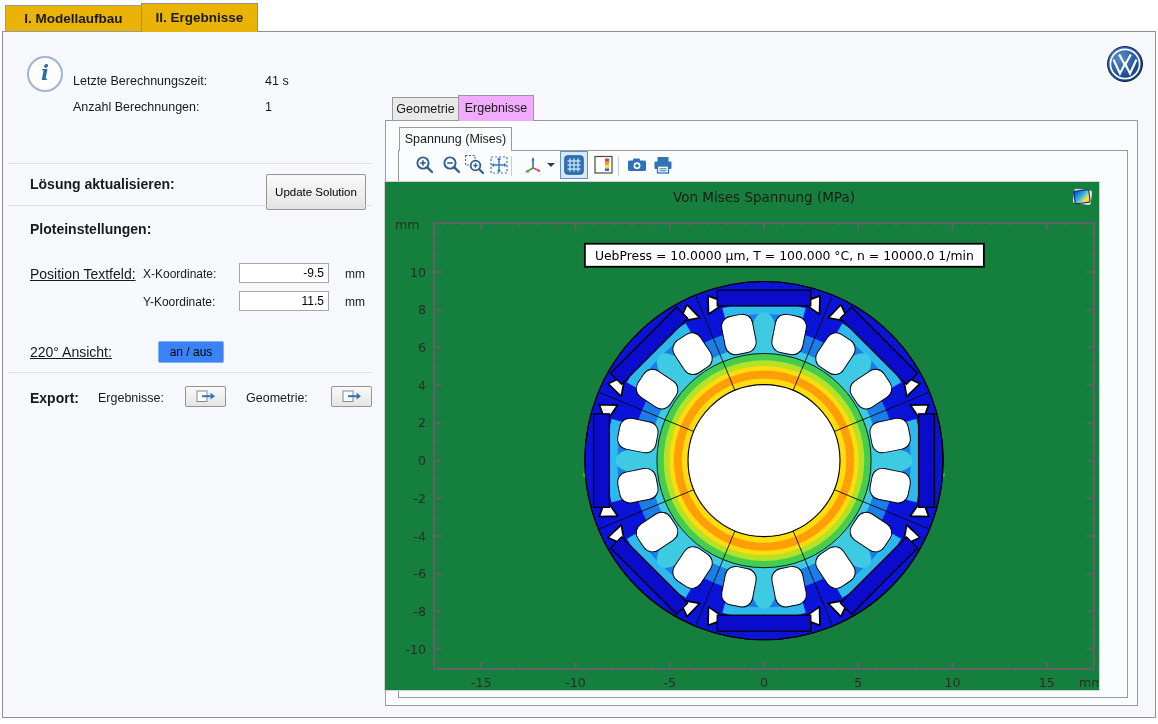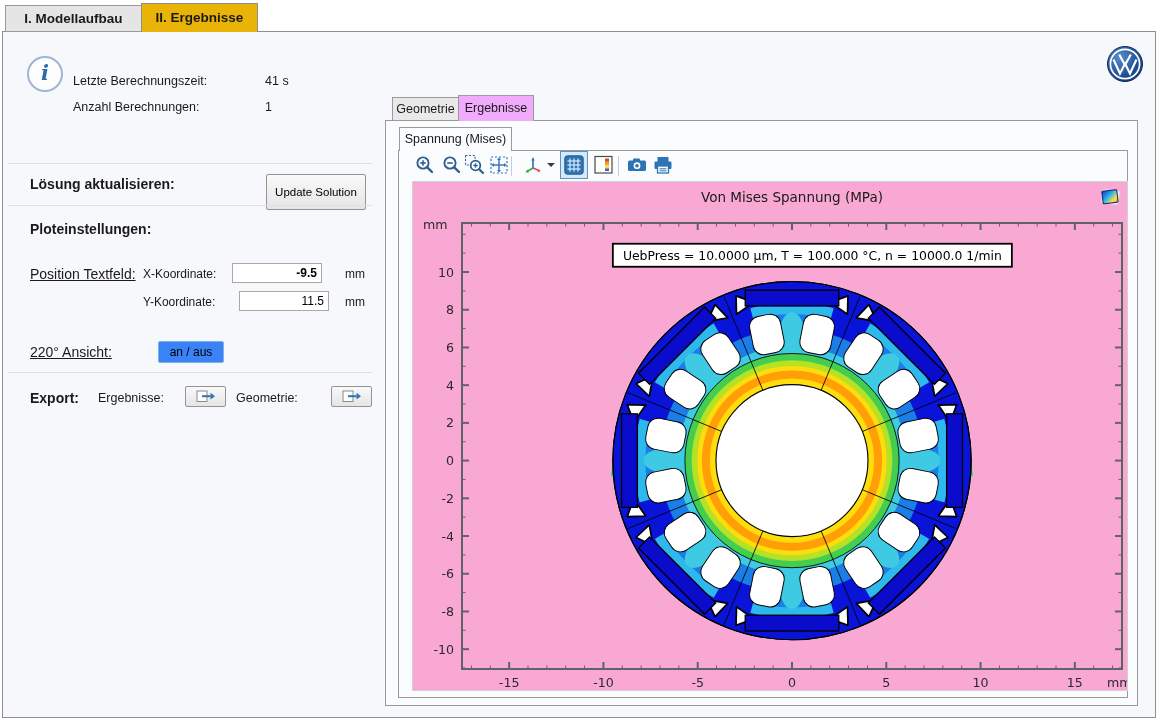--- a/index.html
+++ b/index.html
@@ -3,21 +3,21 @@
 <meta charset="utf-8">
 <style>
   html,body{margin:0;padding:0;}
   body{width:1158px;height:724px;position:relative;background:#fff;
        font-family:"Liberation Sans","DejaVu Sans",sans-serif;color:#1a1a1a;overflow:hidden;}
   .abs{position:absolute;text-align:right;}
   
   #frame{left:2px;top:31px;width:1152px;height:685px;border:1px solid #8f8f8f;background:#f7f8fc;}
   
   .main-tab{font-weight:bold;font-size:13.5px;text-align:center;z-index:2;cursor:default;}
-  #tab-model{left:5px;top:5px;width:135px;height:25px;line-height:25px;background:#e5e5e5;border:1px solid #9a9a9a;}
+  #tab-model{left:5px;top:5px;width:135px;height:25px;line-height:25px;background:#eab308;border:1px solid #9a9a9a;}
   #tab-ergeb{left:141px;top:3px;width:115px;height:28px;line-height:28px;background:#eab308;
              border:1px solid #8f8f8f;border-bottom:none;z-index:3;}
   
   .lbl{font-size:12.5px;}
   .small{font-size:12px;}
   .heading{font-size:14px;font-weight:bold;}
   .uheading{font-size:14px;text-decoration:underline;}
   .divider{height:0;border-top:1px solid #dcdfe6;width:364px;left:8px;}
   .tinput{box-sizing:border-box;width:90px;height:20px;border:1px solid #a8a8a8;font-size:12px;
           padding:1px 4px;font-family:inherit;background:#fff;}
@@ -34,21 +34,21 @@
   #rtab-geo{left:392px;top:97px;width:65px;height:22px;line-height:22px;background:#e9e9e9;border:1px solid #9a9a9a;}
   #rtab-erg{left:458px;top:95px;width:74px;height:25px;line-height:25px;background:#f0abfc;
             border:1px solid #9a9a9a;border-bottom:none;z-index:3;}
   #ipanel{left:398px;top:150px;width:728px;height:546px;border:1px solid #9a9a9a;background:#fbfcfe;}
   #subtab{left:399px;top:127px;width:111px;height:23px;line-height:23px;background:#fbfcfe;
           border:1px solid #9a9a9a;border-bottom:none;z-index:3;font-size:12.5px;text-align:center;}
   .tsep{width:1px;height:20px;background:#c9ccd4;top:156px;}
   .ticon{top:154px;width:22px;height:22px;}
   #grid-wrap{left:560px;top:151px;width:26px;height:26px;border:1px solid #5b93c9;background:#d9e8f6;
              display:flex;align-items:center;justify-content:center;}
-  #plot-area{left:412px;top:181px;width:714px;height:508px;background:#f9a8d4;border:1px solid #cfd2d8;}
+  #plot-area{left:384px;top:181px;width:714px;height:508px;background:#15803d;border:1px solid #cfd2d8;}
   #plot-svg{position:absolute;left:0;top:0;}
   #mini-icon{right:4px;top:2px;}
   .ptitle{font-family:"DejaVu Sans",sans-serif;font-size:13.5px;fill:#1a1a1a;text-anchor:middle;}
   .tick{font-family:"DejaVu Sans",sans-serif;font-size:12.6px;fill:#2a2a2a;}
   .anno{font-family:"DejaVu Sans",sans-serif;font-size:12.4px;fill:#000;text-anchor:middle;}
   .caret{width:0;height:0;border-left:4px solid transparent;border-right:4px solid transparent;
          border-top:4.5px solid #3a3a3a;top:163px;}
 </style>
 </head>
 <body>
@@ -67,41 +67,41 @@
 <div class="abs divider" style="top:163px;"></div>
 
 <div class="abs heading" style="left:30px;top:176px;">Lösung aktualisieren:</div>
 <button class="abs btn" style="left:266px;top:174px;width:100px;height:36px;">Update Solution</button>
 
 <div class="abs divider" style="top:205px;"></div>
 
 <div class="abs heading" style="left:30px;top:221px;">Ploteinstellungen:</div>
 <div class="abs uheading" style="left:30px;top:266px;">Position Textfeld:</div>
 <div class="abs small" style="left:143px;top:267px;">X-Koordinate:</div>
-<input class="abs tinput" style="left: 232px; top: 263px; font-weight: bold;" value="-9.5">
+<input class="abs tinput" style="left: 239px; top: 263px;" value="-9.5">
 <div class="abs small" style="left:345px;top:267px;">mm</div>
 <div class="abs small" style="left:143px;top:295px;">Y-Koordinate:</div>
 <input class="abs tinput" style="left: 239px; top: 291px; padding-left: 8px;" value="11.5">
 <div class="abs small" style="left:345px;top:295px;">mm</div>
 
 <div class="abs uheading" style="left:30px;top:344px;">220° Ansicht:</div>
 <button class="abs btn btn-focus" style="left:158px;top:341px;width:66px;height:22px;font-size:12px;">an / aus</button>
 
 <div class="abs divider" style="top:372px;"></div>
 
 <div class="abs heading" style="left:30px;top:390px;">Export:</div>
 <div class="abs lbl" style="left:98px;top:391px;">Ergebnisse:</div>
 <button class="abs btn icon-btn" style="left:185px;top:386px;width:41px;height:21px;">
   <svg width="20" height="13" viewBox="0 0 20 13">
     <rect x="1" y="1" width="10" height="10.5" fill="#fdfdfd" stroke="#8a8a8a"></rect>
     <line x1="6" y1="6.2" x2="14.5" y2="6.2" stroke="#2e74b5" stroke-width="2"></line>
     <polygon points="14.5,2.8 19,6.2 14.5,9.6" fill="#2e74b5"></polygon>
   </svg>
 </button>
-<div class="abs lbl" style="left:236px;top:391px;">Geometrie:</div>
+<div class="abs lbl" style="left:246px;top:391px;">Geometrie:</div>
 <button class="abs btn icon-btn" style="left:331px;top:386px;width:41px;height:21px;">
   <svg width="20" height="13" viewBox="0 0 20 13">
     <rect x="1" y="1" width="10" height="10.5" fill="#fdfdfd" stroke="#8a8a8a"></rect>
     <line x1="6" y1="6.2" x2="14.5" y2="6.2" stroke="#2e74b5" stroke-width="2"></line>
     <polygon points="14.5,2.8 19,6.2 14.5,9.6" fill="#2e74b5"></polygon>
   </svg>
 </button>
 
 <div class="abs" style="left:1106px;top:45px;">
   <svg width="38" height="38" viewBox="0 0 38 38">

